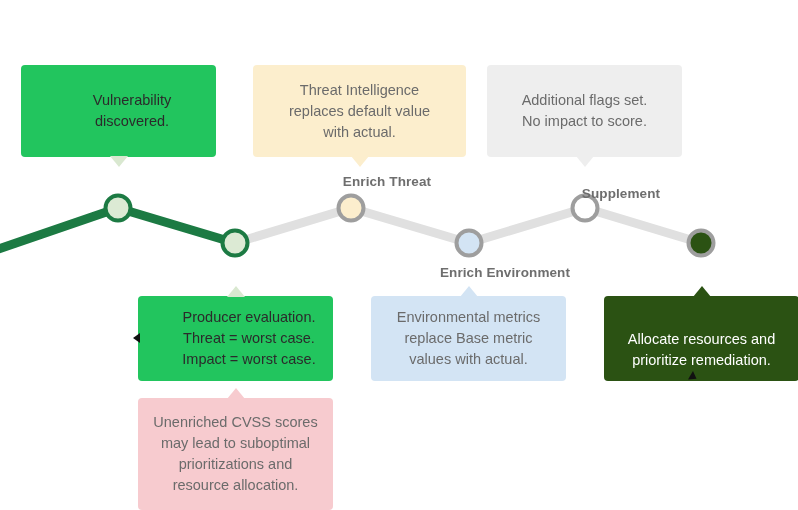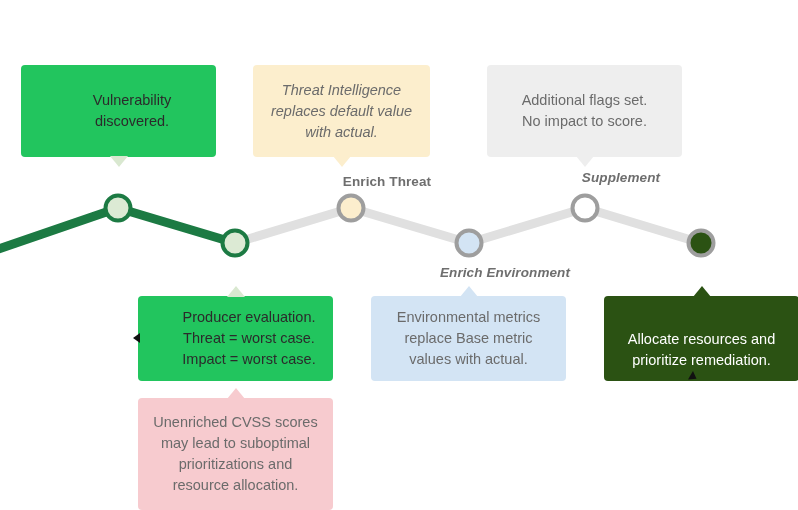--- a/index.html
+++ b/index.html
@@ -86,28 +86,28 @@
     </g>
     <g>
       <circle cx="585" cy="208" r="12.5" fill="#ffffff" stroke="#9e9e9e" stroke-width="4"></circle>
     </g>
     <g>
       <circle cx="701" cy="243" r="12.5" fill="#2b5213" stroke="#9e9e9e" stroke-width="4"></circle>
     </g>
   </svg>
 
   <div class="stage-label" style="left:351px;top:174px;">Enrich Threat</div>
-  <div class="stage-label" style="left:585px;top:170px;font-style:italic;">Supplement</div>
-  <div class="stage-label" style="left:469px;top:265px;font-style:italic;">Enrich Environment</div>
+  <div class="stage-label" style="left:585px;top:186px;">Supplement</div>
+  <div class="stage-label" style="left:469px;top:265px;">Enrich Environment</div>
 
   <div class="callout c-green tail-down" style="left:21px;top:65px;width:195px;height:92px;">
     <span class="txt">Vulnerability discovered.</span>
   </div>
 
-  <div class="callout c-cream tail-down" style="left:253px;top:65px;width:177px;height:92px;font-style:italic;">
+  <div class="callout c-cream tail-down" style="left:253px;top:65px;width:213px;height:92px;">
     <span class="txt">Threat Intelligence
 replaces default value
 with actual.</span>
   </div>
 
   <div class="callout c-grey tail-down" style="left:487px;top:65px;width:195px;height:92px;justify-content:flex-end;">
     <span class="txt">Additional flags set.
 No impact to score.</span>
   </div>
 

